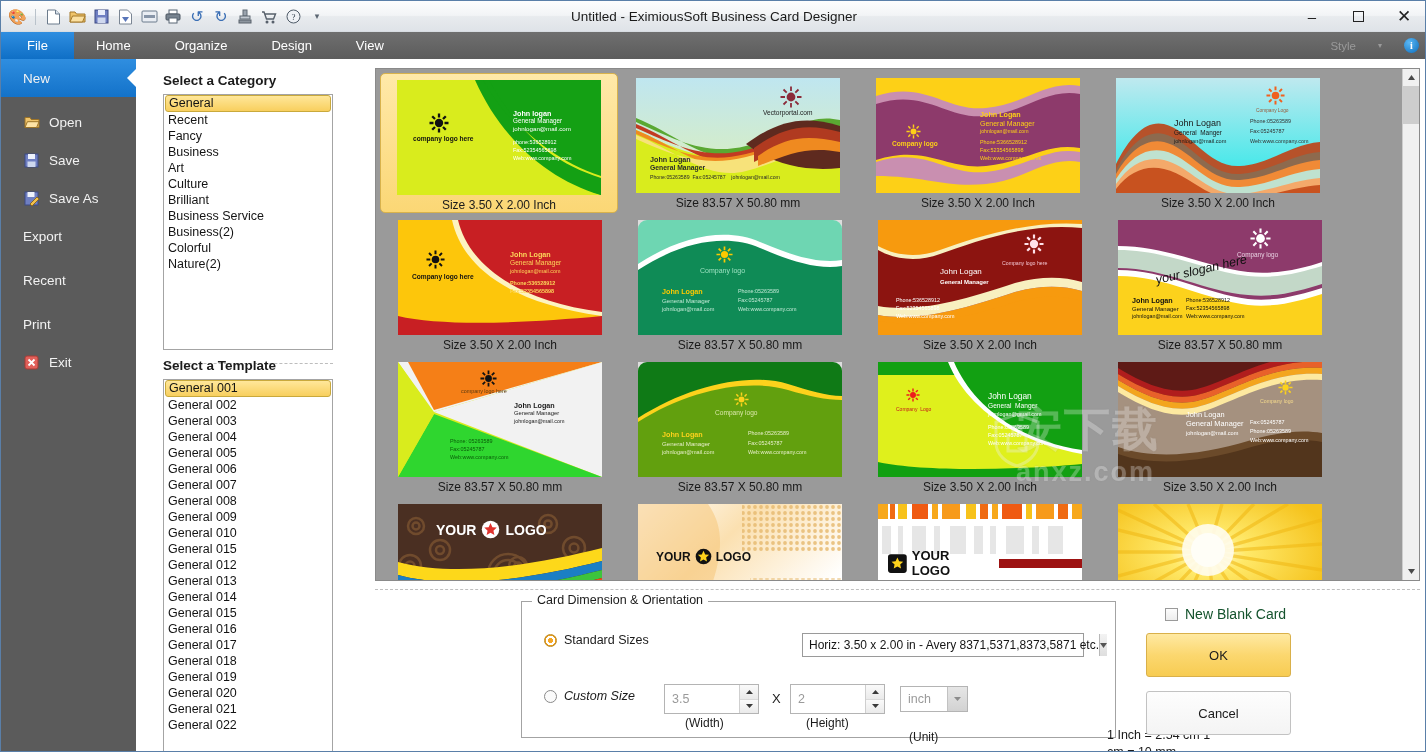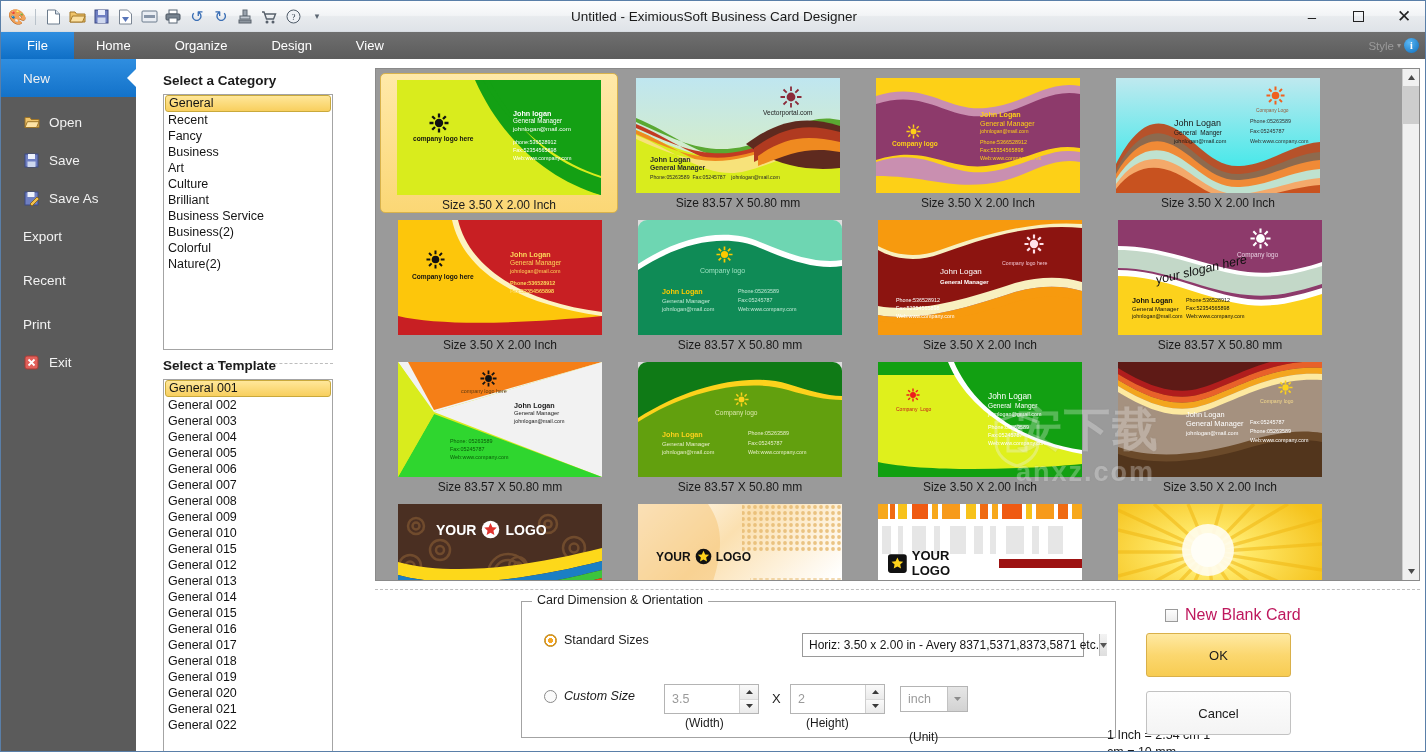--- a/index.html
+++ b/index.html
@@ -56,21 +56,21 @@
   .tab {
     height: 27px; padding: 0 22px; display: flex; align-items: center;
     font-size: 13px; color: #ffffff;
   }
   .tab.file {
     background: #1a7fd4;
     background: linear-gradient(to bottom, #2f8ee0 0%, #0f6fc6 100%);
     padding: 0 26px;
   }
   .ribbon-right {
-    margin-left: auto; display: flex; align-items: center; gap: 3px;
+    margin-left: auto; display: flex; align-items: center; gap: 22px;
     padding-right: 8px; font-size: 11.5px; color: #9a9a9a;
   }
   .info-badge {
     width: 15px; height: 15px; border-radius: 50%;
     background: radial-gradient(circle at 35% 30%, #5bb8f5, #0d6ebd);
     color: #fff; font-size: 10px; font-weight: bold;
     display: flex; align-items: center; justify-content: center;
     font-family: "Liberation Serif", serif;
   }
 
@@ -274,21 +274,21 @@
 
   
   .chk-row {
     position: absolute; left: 1029px; top: 547px;
     display: flex; align-items: center; gap: 7px;
   }
   .checkbox {
     width: 13px; height: 13px; border: 1px solid #9a9a9a;
     background: linear-gradient(to bottom,#fdfdfd,#ededed);
   }
-  .chk-label { font-size: 16px; color: #be185d; }
+  .chk-label { font-size: 14px; color: #14532d; }
   .btn {
     position: absolute; width: 145px; height: 44px;
     display: flex; align-items: center; justify-content: center;
     font-size: 13px; color: #1b1b1b;
     border-radius: 3px;
   }
   .btn.ok {
     left: 1010px; top: 574px;
     background: linear-gradient(to bottom, #ffe9a2 0%, #fbd76f 50%, #f7cc52 100%);
     border: 1px solid #d9b04a;

